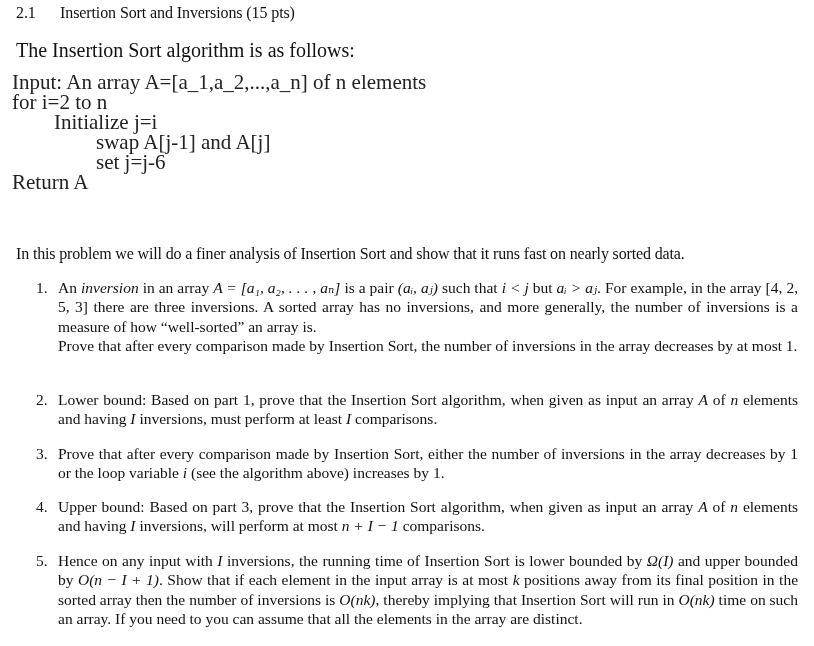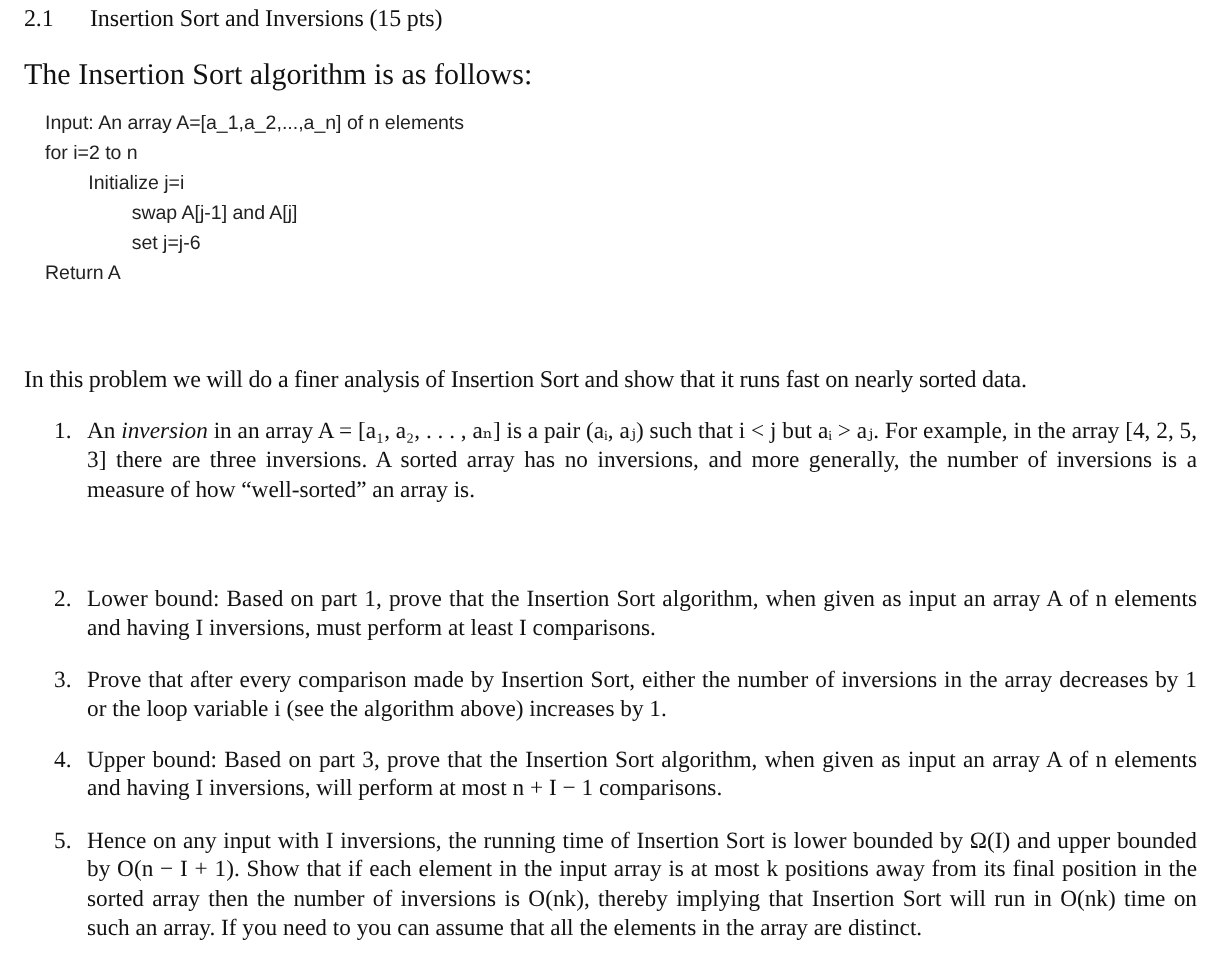--- a/index.html
+++ b/index.html
@@ -13,38 +13,38 @@
       position: absolute; left: 16px; top: 4px;
       font-size: 16px; font-weight: normal; letter-spacing: -0.1px;
       white-space: nowrap;
     }
     .heading .num { display: inline-block; width: 44px; }
     .intro {
       position: absolute; left: 16px; top: 39px;
       font-size: 20px; white-space: nowrap;
     }
     .code {
-      position: absolute; left: 30px; top: 72px;
-      font-family: Liberation Sans, sans-serif;
-      font-size: 13px; line-height: 20px;
+      position: absolute; left: 12px; top: 72px;
+      font-family: Liberation Serif, serif;
+      font-size: 21px; line-height: 20px;
       color: #222222;
     }
     .code .line { white-space: pre; height: 20px; }
     .para {
       position: absolute; left: 16px; top: 245px;
       font-size: 16px; white-space: nowrap; letter-spacing: -0.15px;
     }
     .item {
       position: absolute; left: 36px; width: 762px;
       font-size: 15.5px; line-height: 19.4px;
     }
     .item .idx { position: absolute; left: 0; top: 0; }
     .item .body { margin-left: 22px; text-align: justify; text-align-last: left; }
     .item .body p { margin: 0; }
-    .m { }
+    .m { font-style: italic; }
     .b { font-weight: normal; }
     .i { font-style: italic; }
   </style>
 </head>
 <body>
 
 <div class="heading">
   <span class="num">2.1</span><span>Insertion Sort and Inversions (15 pts)</span>
 </div>
 
@@ -58,20 +58,21 @@
   <div class="line">                set j=j-6</div>
   <div class="line">Return A</div>
 </div>
 
 <div class="para">In this problem we will do a finer analysis of Insertion Sort and show that it runs fast on nearly sorted data.</div>
 
 <div class="item" style="top:278px;">
   <span class="idx">1.</span>
   <div class="body">
     <p><span>An </span><span class="i">inversion</span><span> in an array </span><span class="m">A = [a₁, a₂, . . . , aₙ]</span><span> is a pair </span><span class="m">(aᵢ, aⱼ)</span><span> such that </span><span class="m">i &lt; j</span><span> but </span><span class="m">aᵢ &gt; aⱼ</span><span>. For example, in the array </span><span>[4, 2, 5, 3]</span><span> there are three inversions. A sorted array has no inversions, and more generally, the number of inversions is a measure of how “well-sorted” an array is.</span></p>
+    <p>Prove that after every comparison made by Insertion Sort, the number of inversions in the array decreases by at most 1.</p>
   </div>
 </div>
 
 <div class="item" style="top:390px;">
   <span class="idx">2.</span>
   <div class="body">
     <p><span class="b">Lower bound</span><span>: Based on part 1, prove that the Insertion Sort algorithm, when given as input an array </span><span class="m">A</span><span> of </span><span class="m">n</span><span> elements and having </span><span class="m">I</span><span> inversions, must perform at least </span><span class="m">I</span><span> comparisons.</span></p>
   </div>
 </div>
 

